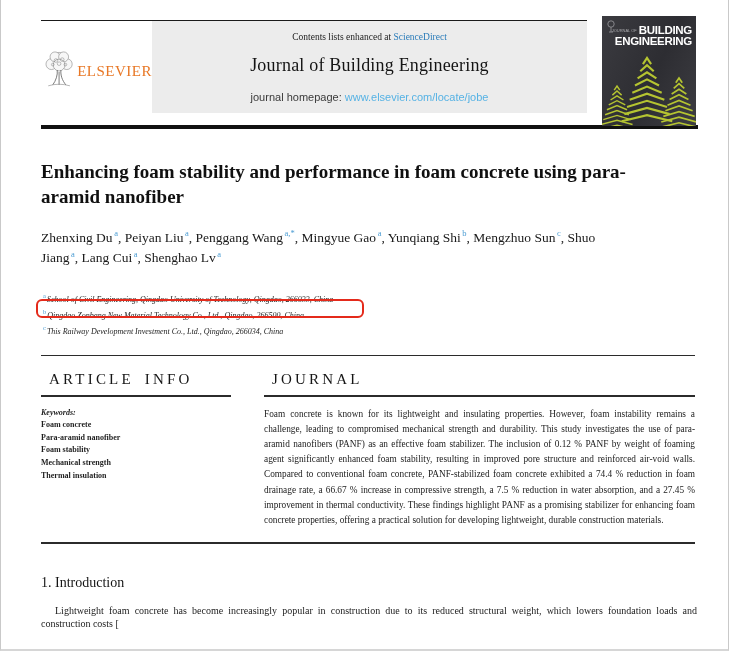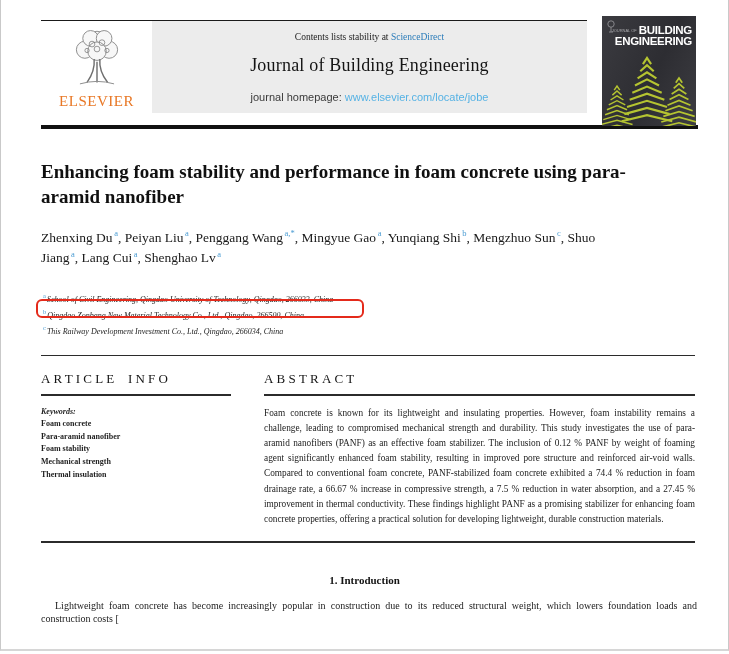--- a/index.html
+++ b/index.html
@@ -9,21 +9,21 @@
     position:relative; width:729px; height:651px; background:#fff;
     border-left:1px solid #c9c9c9; border-right:1px solid #c9c9c9; border-bottom:2px solid #d6d6d6;
     overflow:hidden;
   }
   
   .citation { margin-top:37px; text-align:center; font-size:9.5px; color:#1f78a9; letter-spacing:.2px; }
 
   
   .masthead { position:relative; margin:20px 32px 0 40px; }
   .mast-left { width:546px; border-top:1.6px solid #1a1a1a; display:flex; }
-  .logo-box { width:111px; padding-top:6px; display:flex; flex-direction:column; align-items:center; background:#fff; }
+  .logo-box { width:111px; padding-top:6px; display:flex; flex-direction:row; align-items:center; background:#fff; }
   .logo-tree { width:66px; height:64px; }
   .logo-word { font-size:15px; color:#e87725; letter-spacing:.5px; margin-top:2px; font-family:"Liberation Serif",serif; }
   .banner { flex:1; background:#ececec; min-height:92px; padding:11px 8px 10px 8px; text-align:center; }
   .contents-line { font-size:9.5px; color:#1c1c1c; }
   .sd-link { color:#2b7cb9; }
   .banner-title { font-size:18px; color:#141414; margin-top:13px; letter-spacing:.2px; }
   .homepage-line { font-family:"Liberation Sans", sans-serif; font-size:11px; color:#3a3a3a; margin-top:15px; }
   .hp-url { color:#56b2e4; }
   .thick-rule { width:657px; height:3.5px; background:#111; margin-top:12px; }
   
@@ -45,29 +45,29 @@
   .affils sup { color:#4b9cd3; font-style:normal; font-size:6.5px; margin-right:1px; }
   .red-box {
     position:absolute; left:-7px; top:9.5px; width:328px; height:19px;
     border:2.6px solid #e42a1b; border-radius:6px; pointer-events:none;
   }
 
   
   .info-wrap { margin:17px 33px 0 40px; border-top:1.3px solid #2b2b2b; padding-top:15px; display:flex; }
   .info-left { width:190px; }
   .info-right { flex:1; margin-left:33px; }
-  .sec-head { font-size:13px; letter-spacing:3.2px; word-spacing:4px; color:#151515; }
+  .sec-head { font-size:15px; letter-spacing:3.2px; word-spacing:4px; color:#151515;margin-left:8px; }
   .head-rule { height:1.2px; background:#2b2b2b; margin-top:7px; }
   .keywords { margin-top:10px; font-size:8px; line-height:12.6px; color:#1f1f1f;font-weight:bold; }
   .kw-label { font-style:italic; }
   .abstract-text { margin-top:10px; font-size:9.3px; line-height:15.2px; text-align:justify; color:#1b1b1b; }
   .bottom-rule { margin:14px 33px 0 40px; height:1.3px; background:#2b2b2b; }
 
   
-  .intro-head { margin:31px 40px 0 40px; font-size:11px; font-weight:bold; color:#141414;text-align:center; }
+  .intro-head { margin:31px 40px 0 40px; font-size:14px; font-weight:normal; color:#141414; }
   .intro-para { margin:13px 31px 0 40px; font-size:10px; line-height:13.9px; text-align:justify; color:#1b1b1b; text-indent:14px; }
   a, .link { text-decoration:none; cursor:pointer; }
 </style>
 </head>
 <body>
 
 <div class="page">
 
 
   <div class="masthead">
@@ -89,21 +89,21 @@
               <circle cx="26" cy="33" r="3"></circle>
             <circle cx="54" cy="33" r="3"></circle>
           </g>
           <path d="M36 45 C37 57 33 68 26 78 M44 45 C43 57 47 68 55 78 M40 49 L40 78" stroke="#6f6f6f" stroke-width="2" fill="none"></path>
           <path d="M16 80 Q40 73 64 80" stroke="#8f8f8f" stroke-width="1.4" fill="none"></path>
         </svg>
         <div class="logo-word">ELSEVIER</div>
       </div>
       <div class="banner">
         <div class="contents-line">
-          <span>Contents lists stability at </span><span class="sd-link link">ScienceDirect</span>
+          <span>Contents lists enhanced at </span><span class="sd-link link">ScienceDirect</span>
         </div>
         <div class="banner-title">Journal of Building Engineering</div>
         <div class="homepage-line">
           <span>journal homepage: </span><span class="hp-url link">www.elsevier.com/locate/jobe</span>
         </div>
       </div>
     </div>
     <div class="thick-rule"></div>
 
     <div class="cover">
@@ -156,21 +156,21 @@
       <div class="keywords">
         <div class="kw-label">Keywords:</div>
         <div>Foam concrete</div>
         <div>Para-aramid nanofiber</div>
         <div>Foam stability</div>
         <div>Mechanical strength</div>
         <div>Thermal insulation</div>
       </div>
     </div>
     <div class="info-right">
-      <div class="sec-head">ABSTRACT</div>
+      <div class="sec-head">JOURNAL</div>
       <div class="head-rule"></div>
       <div class="abstract-text">Foam concrete is known for its lightweight and insulating properties. However, foam instability remains a challenge, leading to compromised mechanical strength and durability. This study investigates the use of para-aramid nanofibers (PANF) as an effective foam stabilizer. The inclusion of 0.12 % PANF by weight of foaming agent significantly enhanced foam stability, resulting in improved pore structure and reinforced air-void walls. Compared to conventional foam concrete, PANF-stabilized foam concrete exhibited a 74.4 % reduction in foam drainage rate, a 66.67 % increase in compressive strength, a 7.5 % reduction in water absorption, and a 27.45 % improvement in thermal conductivity. These findings highlight PANF as a promising stabilizer for enhancing foam concrete properties, offering a practical solution for developing lightweight, durable construction materials.</div>
     </div>
   </div>
   <div class="bottom-rule"></div>
 
   <div class="intro-head">1.  Introduction</div>
   <div class="intro-para">
     <span>Lightweight foam concrete has become increasingly popular in construction due to its reduced structural weight, which lowers foundation loads and construction costs [</span>
   </div>

